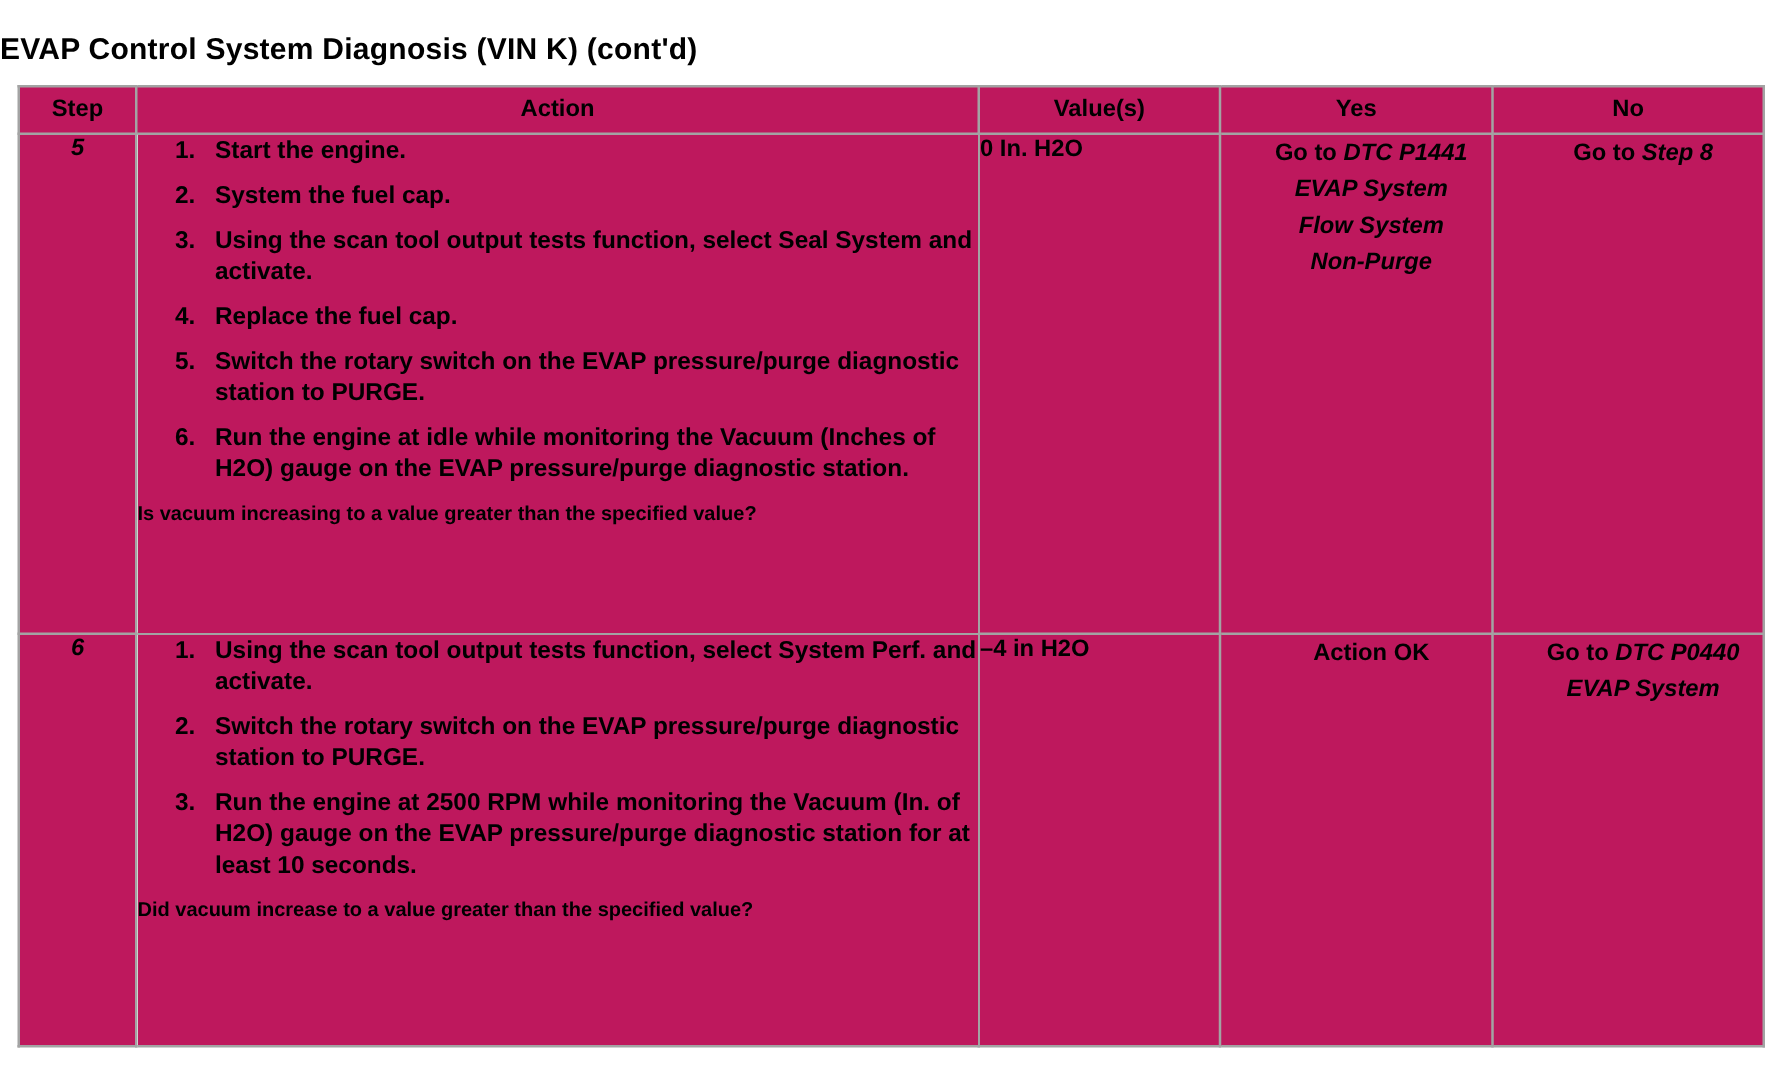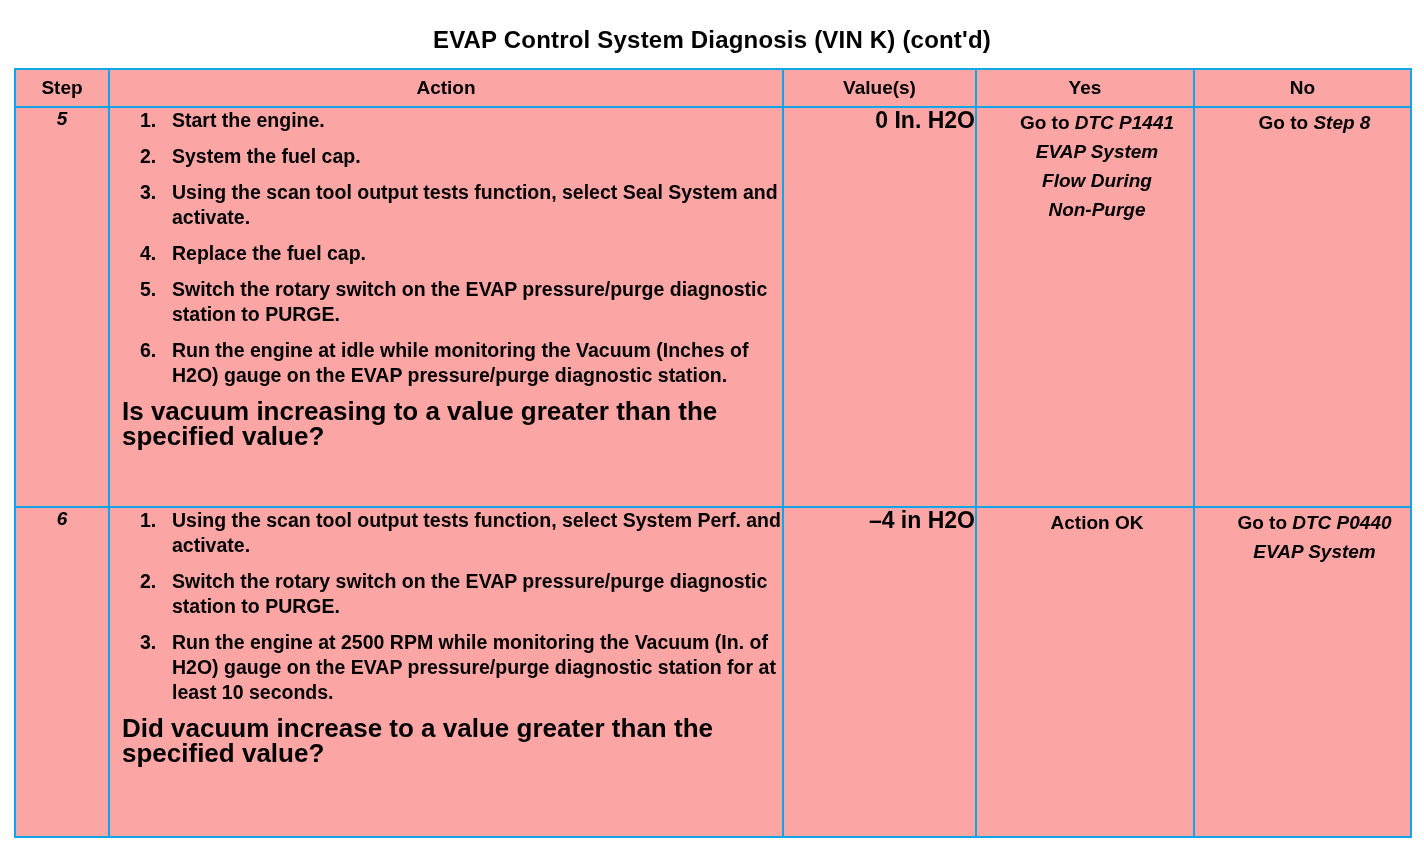--- a/index.html
+++ b/index.html
@@ -22,43 +22,42 @@
     height: 856px;
     background: #ffffff;
   }
 
   
   .doc-title {
     position: absolute;
     top: 26px;
     left: 0;
     width: 1424px;
-    text-align: center;
     font-size: 24px;
     font-weight: bold;
     letter-spacing: 0.2px;
     line-height: 28px;
     white-space: nowrap;
   }
 
   
   .diag-table {
     position: absolute;
     left: 14px;
     top: 68px;
     width: 1396px;
     border-collapse: collapse;
     table-layout: fixed;
   }
   .diag-table th,
   .diag-table td {
-    border: 2px solid #0ea5e9;
+    border: 2px solid #a3a3a3;
     padding: 0;
     vertical-align: top;
-    background: #fca5a5;
+    background: #be185d;
   }
 
   
   col.c-step   { width: 94px; }
   col.c-action { width: 674px; }
   col.c-value  { width: 193px; }
   col.c-yes    { width: 218px; }
   col.c-no     { width: 217px; }
 
   .diag-table thead th {
@@ -99,32 +98,32 @@
   }
   .steps-list li .num {
     position: absolute;
     left: 30px;
     top: 0;
     width: 28px;
     text-align: left;
     font-weight: bold;
   }
   .question {
-    font-size: 26px;
+    font-size: 16px;
     font-weight: bold;
     line-height: 25px;
     margin-top: 4px;
-    padding-left: 12px;
+    padding-left: 0;
   }
 
   
   .cell-value {
-    text-align: right;
+    text-align: left;
     vertical-align: middle;
-    font-size: 23px;
+    font-size: 19px;
     font-weight: bold;
     line-height: 24px;
   }
 
   
   .cell-branch {
     vertical-align: bottom;
     text-align: center;
     font-size: 19px;
     font-weight: bold;
@@ -202,21 +201,21 @@
             </li>
           </ol>
           <div class="question">Is vacuum increasing to a value greater than the specified value?</div>
         </td>
 
         <td class="cell-value">0 In. H2O</td>
 
         <td class="cell-branch">
           <div class="branch-line"><span>Go to </span><span class="ital">DTC P1441</span></div>
           <div class="branch-line"><span class="ital">EVAP System</span></div>
-          <div class="branch-line"><span class="ital">Flow During</span></div>
+          <div class="branch-line"><span class="ital">Flow System</span></div>
           <div class="branch-line"><span class="ital">Non-Purge</span></div>
         </td>
 
         <td class="cell-branch">
           <div class="branch-line"><span>Go to </span><span class="ital">Step 8</span></div>
         </td>
       </tr>
 
       <tr class="row-step6">
         <td class="cell-step">6</td>

